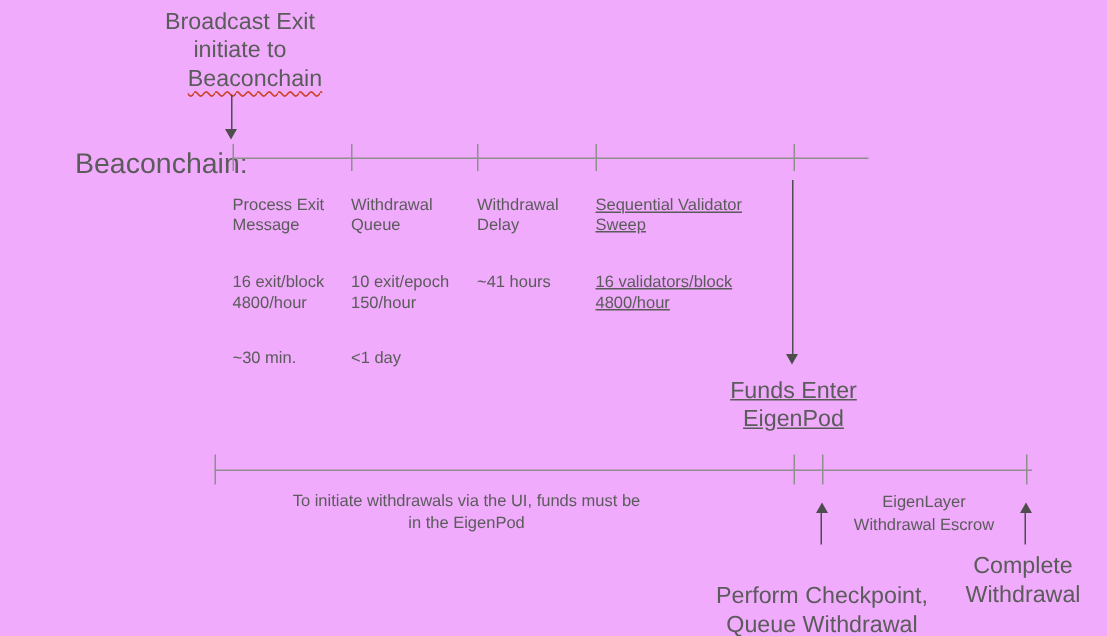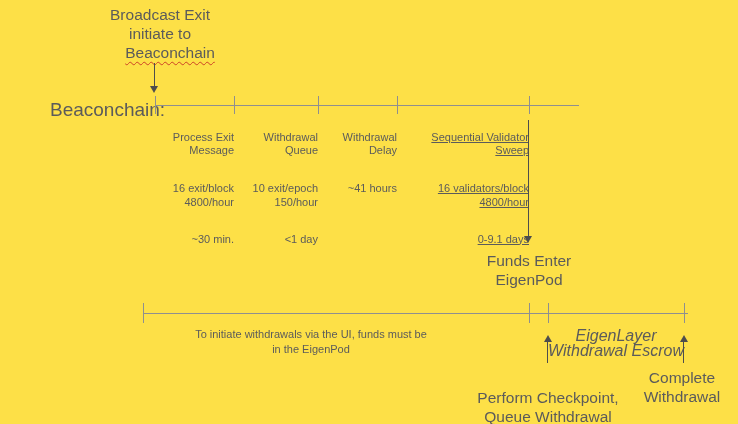--- a/index.html
+++ b/index.html
@@ -1,20 +1,20 @@
 <!DOCTYPE html>
 <html><head>
 <meta charset="utf-8">
 <style>
   html,body { margin:0; padding:0; background:#ffffff; }
   .canvas {
     position: relative;
     width: 738px;
     height: 424px;
-    background: #fde047;
+    background: #f0abfc;
     font-family: "Liberation Sans", sans-serif;
     color: #5b5b5b;
     overflow: hidden;
   }
   .abs { position: absolute; }
   .center { text-align: center; }
   .pre { white-space: pre-line; }
 
   
   .row-label { font-size: 19px; line-height: 22px; color: #5b5b5b; margin-left: 30px; }
@@ -44,32 +44,32 @@
     text-decoration: underline;
     text-decoration-style: wavy;
     text-decoration-color: #cc4125;
     text-decoration-thickness: 1px;
     text-underline-offset: 3px;
     margin-left: 20px;
   }
 
   
   .stage { position: absolute; top: 117px; font-size: 11px; line-height: 13.5px;
-           text-align: right; white-space: pre-line; color: #5b5b5b; }
+           text-align: left; white-space: pre-line; color: #5b5b5b; }
   .stage .title { height: 38px; }
   .stage .stats { height: 37px; }
   .stage-1 { left: 155px; width: 79px; }
   .stage-2 { left: 234px; width: 84px; }
   .stage-3 { left: 318px; width: 79px; }
   .stage-4 { left: 397px; width: 132px; text-decoration: underline; }
 
   
-  .funds-enter { left: 459px; top: 251px; width: 140px; font-size: 15.5px; line-height: 19px; }
+  .funds-enter { left: 459px; top: 251px; width: 140px; font-size: 15.5px; line-height: 19px; text-decoration: underline; }
   .exec-note   { left: 171px; top: 327px; width: 280px; font-size: 11px; line-height: 15px; }
-  .escrow-note { left: 546px; top: 328px; width: 140px; font-size: 16px; line-height: 15px; font-style: italic; }
+  .escrow-note { left: 546px; top: 328px; width: 140px; font-size: 11px; line-height: 15px; }
   .checkpoint-label { left: 448px; top: 388px; width: 200px; font-size: 15.5px; line-height: 19px; }
   .complete-label   { left: 612px; top: 368px; width: 140px; font-size: 15.5px; line-height: 19px; }
 </style>
 </head>
 <body>
 
 <div class="canvas">
 
   <div class="abs top-note center">
     <div>Broadcast Exit</div>
@@ -105,21 +105,20 @@
   <div class="stage stage-3">
     <div class="title">Withdrawal
 Delay</div>
     <div class="duration">~41 hours</div>
   </div>
   <div class="stage stage-4">
     <div class="title">Sequential Validator
 Sweep</div>
     <div class="stats">16 validators/block
 4800/hour</div>
-    <div class="duration">0-9.1 days</div>
   </div>
 
   <div class="vline" style="left:528px; top:120px; height:117px;"></div>
   <div class="arrow-down" style="left:524px; top:236px;"></div>
   <div class="abs funds-enter center pre">Funds Enter
 EigenPod</div>
 
   <div class="hline" style="left:143px; top:313px; width:545px;"></div>
   <div class="tick" style="left:143px; top:303px; height:20px;"></div>
   <div class="tick" style="left:529px; top:303px; height:20px;"></div>

